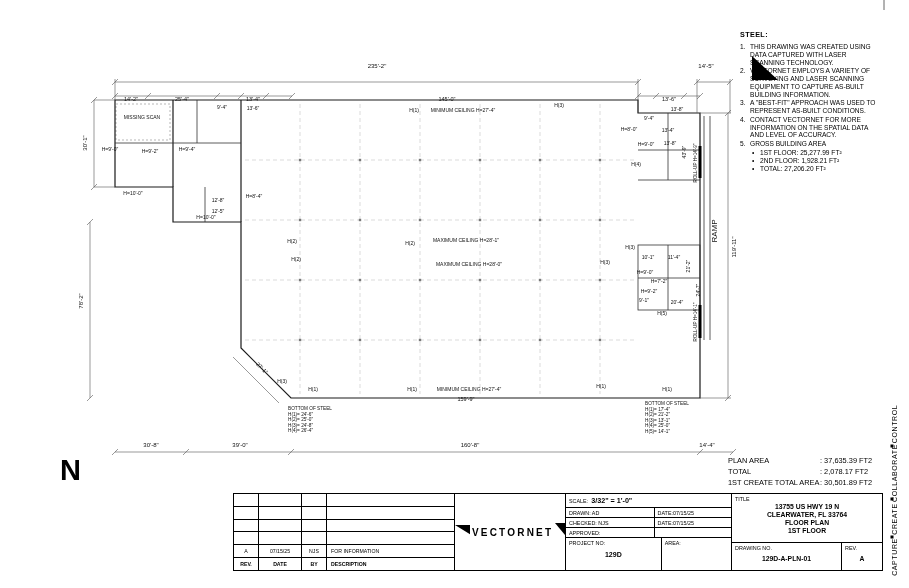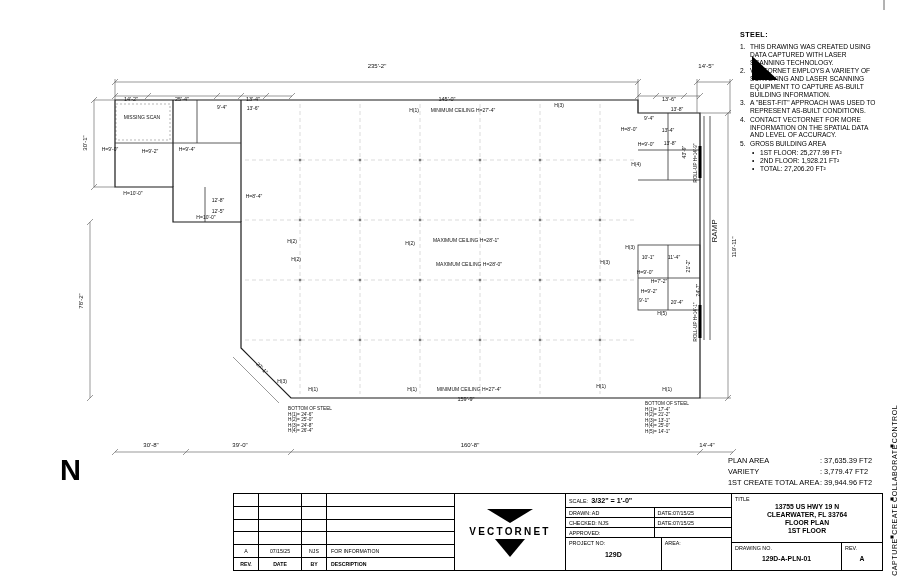--- a/index.html
+++ b/index.html
@@ -31,21 +31,21 @@
   .title-block{position:absolute;left:233px;top:493px;width:648px;height:76px;border:1px solid #000;display:flex;background:#fff;}
   .tb-rev{width:220px;border-right:1px solid #000;display:flex;flex-direction:column;}
   .rev-row{flex:1;display:flex;border-bottom:1px solid #000;}
   .rev-row:last-child{border-bottom:none;}
   .rev-cell{border-right:1px solid #000;display:flex;align-items:center;justify-content:center;font-size:5.2px;overflow:hidden;white-space:nowrap;}
   .rev-cell.c0{width:24px;flex:none;}
   .rev-cell.c1{width:42px;flex:none;}
   .rev-cell.c2{width:24px;flex:none;}
   .rev-cell.c3{flex:1;border-right:none;justify-content:flex-start;padding-left:4px;}
   .rev-header .rev-cell{font-weight:bold;}
-  .tb-logo{width:110px;border-right:1px solid #000;display:flex;flex-direction:column;align-items:center;justify-content:center;gap:2px;}
+  .tb-logo{width:110px;border-right:1px solid #000;display:flex;flex-direction:row;align-items:center;justify-content:center;gap:2px;}
   .logo-text{font-weight:bold;font-size:10px;letter-spacing:2.2px;}
   .tb-info{width:165px;border-right:1px solid #000;display:flex;flex-direction:column;font-size:5.4px;}
   .tb-scale-row{height:13px;border-bottom:1px solid #000;display:flex;align-items:center;padding-left:3px;gap:3px;flex:none;}
   .scale-val{font-weight:bold;font-size:7.2px;}
   .tb-sign-row{height:9px;border-bottom:1px solid #000;display:flex;flex:none;}
   .sr-l{flex:1.15;border-right:1px solid #000;display:flex;align-items:center;padding-left:3px;}
   .sr-r{flex:1;display:flex;align-items:center;padding-left:3px;}
   .tb-proj-row{flex:1;display:flex;}
   .tb-proj{flex:1.4;border-right:1px solid #000;padding:2px 3px;}
   .proj-val{text-align:center;font-size:7px;font-weight:bold;margin-top:5px;}
@@ -292,26 +292,26 @@
   <div class="north">
     <span>N</span>
   </div>
 
   <div class="area-summary">
       <div class="as-row">
         <span class="as-label">PLAN AREA</span>
         <span class="as-value">: 37,635.39 FT2</span>
       </div>
       <div class="as-row">
-        <span class="as-label">VARIETY</span>
-        <span class="as-value">: 3,779.47 FT2</span>
+        <span class="as-label">TOTAL</span>
+        <span class="as-value">: 2,078.17 FT2</span>
       </div>
       <div class="as-row">
         <span class="as-label">1ST CREATE TOTAL AREA</span>
-        <span class="as-value">: 39,944.96 FT2</span>
+        <span class="as-value">: 30,501.89 FT2</span>
       </div>
     </div>
 
   <div class="title-block">
     <div class="tb-rev">
         <div class="rev-row">
           <div class="rev-cell c0"></div>
           <div class="rev-cell c1"></div>
           <div class="rev-cell c2"></div>
           <div class="rev-cell c3"></div>

